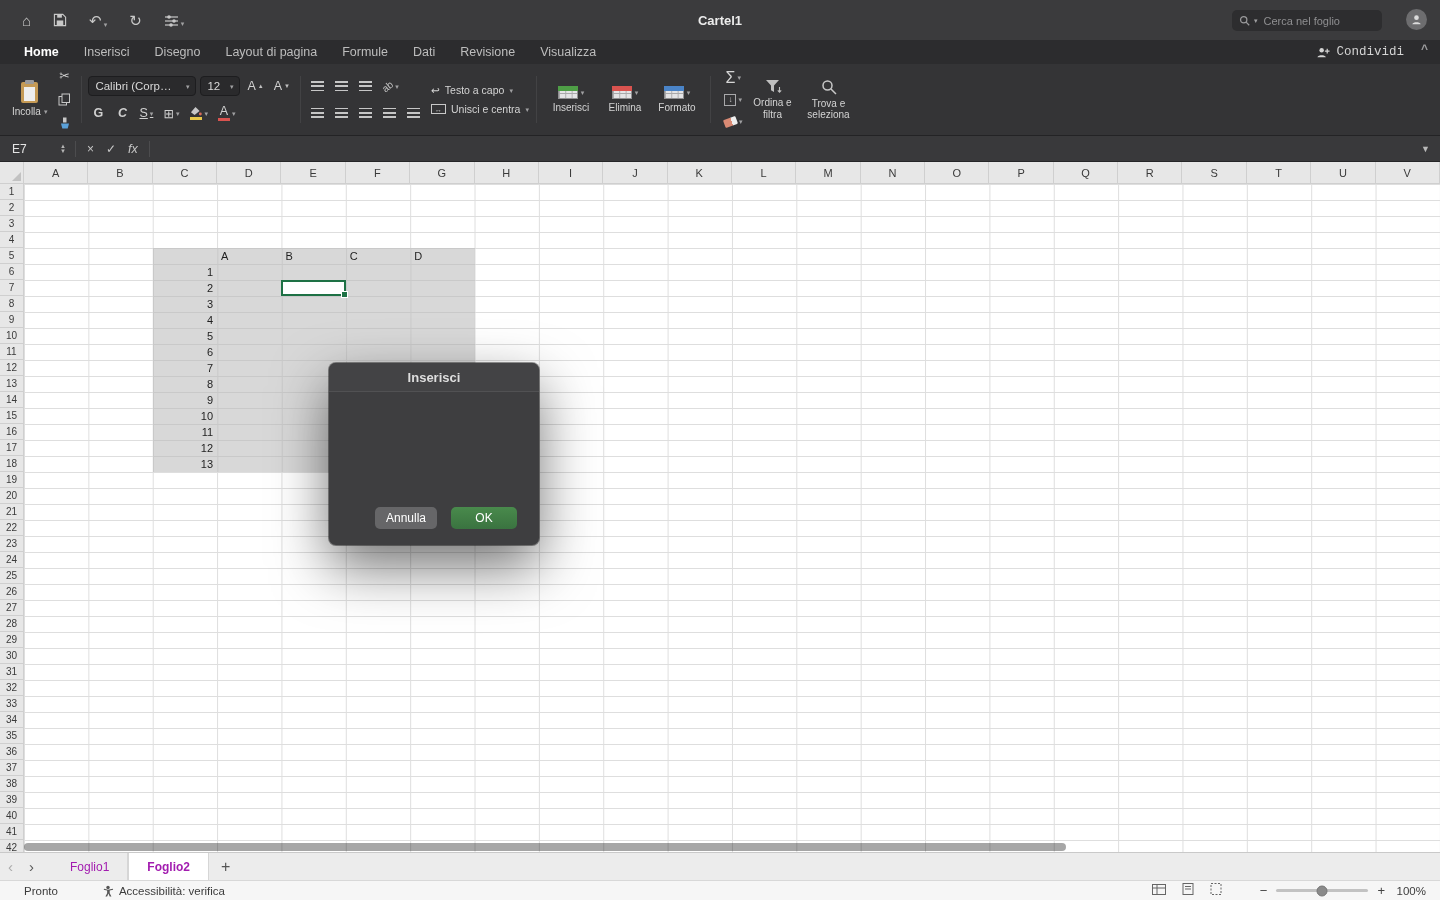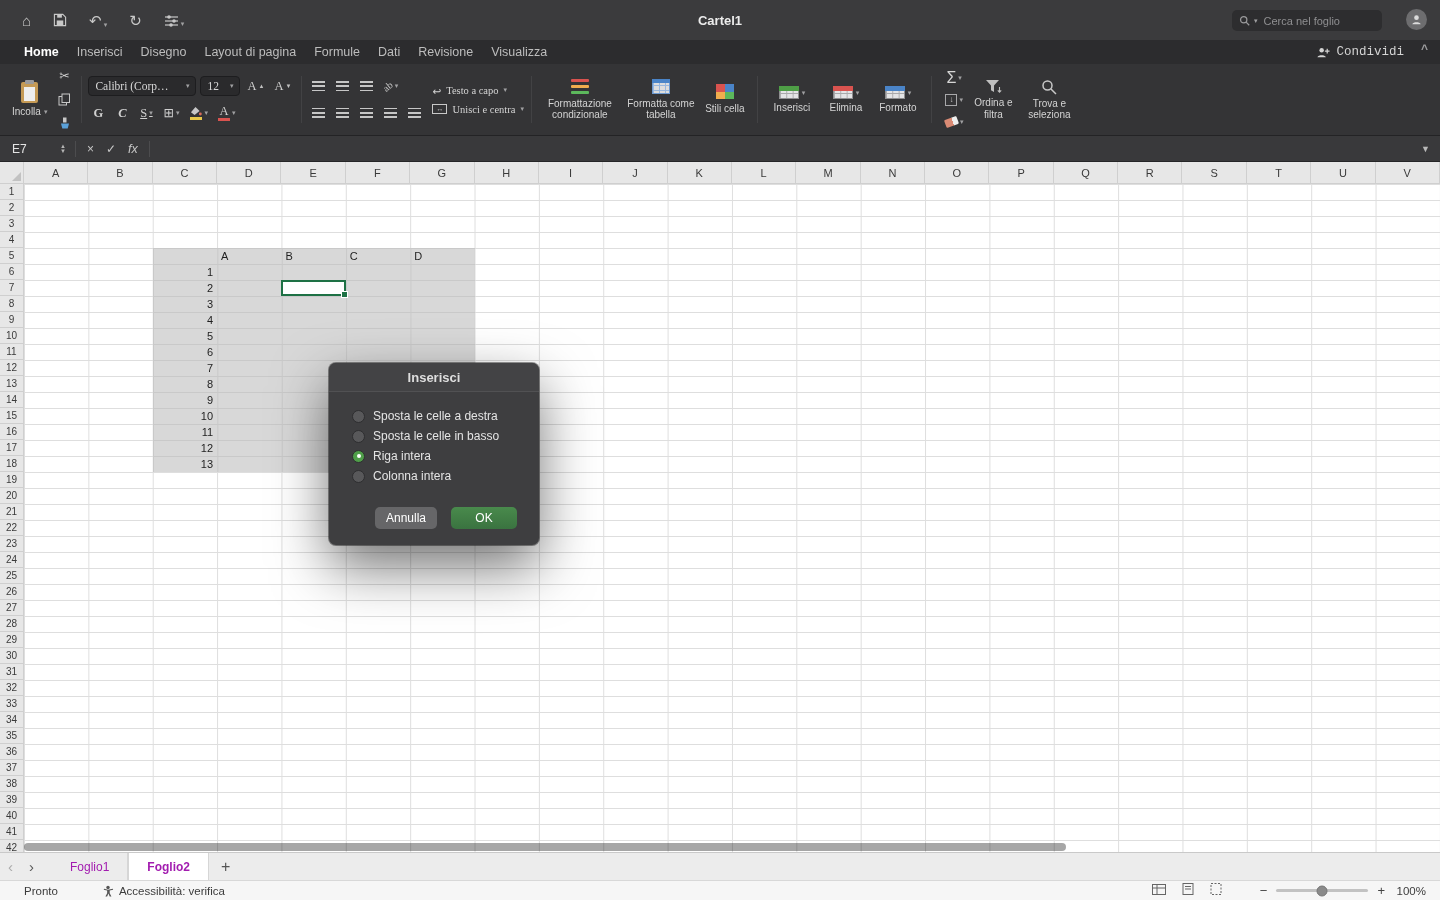--- a/index.html
+++ b/index.html
@@ -17,40 +17,40 @@
     color:#ececec;font-size:13px;font-weight:700;pointer-events:none;}
   .search-field{position:absolute;right:58px;top:10px;width:150px;height:21px;background:#2d2d2f;border-radius:5px;
     display:flex;align-items:center;gap:4px;padding:0 7px;}
   .search-field input{flex:1;min-width:0;background:transparent;border:none;outline:none;color:#c4c4c4;font-size:11px;}
   .search-field input::placeholder{color:#8f8f91;}
   .avatar{position:absolute;right:13px;top:9px;width:21px;height:21px;border-radius:50%;background:#6d6d6f;
     display:flex;align-items:center;justify-content:center;}
 
   
   .ribbon-tabs{position:absolute;top:40px;left:0;right:0;height:24px;background:#2c2c2e;}
-  .rtab-list{position:absolute;left:24px;top:0;height:24px;display:flex;align-items:center;gap:18px;
+  .rtab-list{position:absolute;left:24px;top:0;height:24px;display:flex;align-items:center;gap:25px;
     font-size:12.5px;color:#bdbdbd;}
   .rtab.active{color:#fff;font-weight:700;}
   .share-btn{position:absolute;right:36px;top:0;height:24px;display:flex;align-items:center;gap:5px;
     color:#d4d4d4;font-size:12.5px;font-family:Liberation Mono, monospace;}
   .collapse-btn{position:absolute;right:12px;top:2px;color:#9c9c9e;font-size:12px;font-weight:700;}
 
   
   .ribbon{position:absolute;top:64px;left:0;right:0;height:72px;background:#343436;border-bottom:1px solid #232325;
     display:flex;align-items:stretch;padding:0 2px;}
   .rgroup{display:flex;align-items:center;padding:0 7px;position:relative;}
   .rgroup+.rgroup::before{content:"";position:absolute;left:0;top:12px;bottom:12px;width:1px;background:rgba(255,255,255,.07);}
   .big-btn{display:flex;flex-direction:column;align-items:center;justify-content:center;gap:3px;
     color:#d4d4d4;font-size:10px;line-height:1.15;text-align:center;padding:2px 3px;}
   .big-btn .lblrow{display:flex;align-items:center;gap:3px;}
   .mini-col{display:flex;flex-direction:column;justify-content:center;gap:4px;margin-left:4px;}
   .mini-col.tall{gap:2px;}
   .sbtn{min-width:20px;height:20px;display:flex;align-items:center;justify-content:center;gap:2px;
     color:#d0d0d0;font-size:12.5px;padding:0 3px;}
-  .two-rows{display:flex;flex-direction:column;gap:7px;font-family:Liberation Serif, serif;}
+  .two-rows{display:flex;flex-direction:column;gap:7px;}
   .rrow{display:flex;align-items:center;gap:4px;}
   .combo{height:20px;background:#2a2a2c;border:1px solid #1d1d1f;border-radius:4px;color:#d8d8d8;font-size:11.5px;
     display:flex;align-items:center;justify-content:space-between;gap:6px;padding:0 6px;white-space:nowrap;overflow:hidden;}
   .w110{width:108px;}.w40{width:40px;}.w150{width:150px;}
   .bold{font-weight:700;}
   .ital{font-style:italic;font-weight:600;}
   .undl{text-decoration:underline;}
   .tri{font-size:6px;color:#c0c0c0;}
   .ic-lines{width:13px;height:10px;background:repeating-linear-gradient(to bottom,#c6c6c6 0 1.5px,transparent 1.5px 4.25px);}
   .orient{transform:rotate(-40deg);font-size:10px;color:#c8c8c8;}
@@ -360,38 +360,20 @@
       </button>
       <button class="wide-btn">
         <span class="merge-ic">↔</span>
         <span>Unisci e centra</span>
         <span class="chev">▾</span>
       </button>
     </div>
   </div>
 
 
-  <div class="rgroup">
-    <button class="big-btn" style="width:84px;">
-      <span class="cf-icon">
-          <span class="cf1"></span>
-          <span class="cf2"></span>
-          <span class="cf3"></span>
-        </span>
-      <span>Formattazione condizionale</span>
-    </button>
-    <button class="big-btn" style="width:78px;">
-      <span class="fat-icon"></span>
-      <span>Formatta come tabella</span>
-    </button>
-    <button class="big-btn" style="width:50px;">
-      <span class="sc-icon"></span>
-      <span>Stili cella</span>
-    </button>
-  </div>
 
   <div class="rgroup">
     <button class="big-btn" style="width:56px;">
       <span class="lblrow">
           <span class="cells-icon insert"></span>
           <span class="chev">▾</span>
         </span>
       <span>Inserisci</span>
     </button>
     <button class="big-btn" style="width:52px;">
@@ -548,38 +530,20 @@
       <div class="cellv" style="left: 128.727px; top: 240px; width: 64.3636px; text-align: right;">11</div>
       <div class="cellv" style="left: 128.727px; top: 256px; width: 64.3636px; text-align: right;">12</div>
       <div class="cellv" style="left: 128.727px; top: 272px; width: 64.3636px; text-align: right;">13</div>
       <div class="active-cell" style="left: 257.455px; top: 96px; width: 64.3636px; height: 16px;"></div>
     </div>
   <div class="hscroll"></div>
 </div>
 
 <div class="dialog">
   <div class="dialog-title">Inserisci</div>
-  <div class="dialog-options">
-      <div class="opt">
-        <span class="radio"></span>
-        <span>Sposta le celle a destra</span>
-      </div>
-      <div class="opt">
-        <span class="radio"></span>
-        <span>Sposta le celle in basso</span>
-      </div>
-      <div class="opt">
-        <span class="radio sel"></span>
-        <span>Riga intera</span>
-      </div>
-      <div class="opt">
-        <span class="radio"></span>
-        <span>Colonna intera</span>
-      </div>
-    </div>
   <div class="dialog-buttons">
     <button class="dbtn btn-cancel">Annulla</button>
     <button class="dbtn btn-ok">OK</button>
   </div>
 </div>
 
 <div class="tabbar">
   <button class="nav-arrow dim"><span>‹</span></button>
   <button class="nav-arrow"><span>›</span></button>
   <div class="sheet-tab-list">

